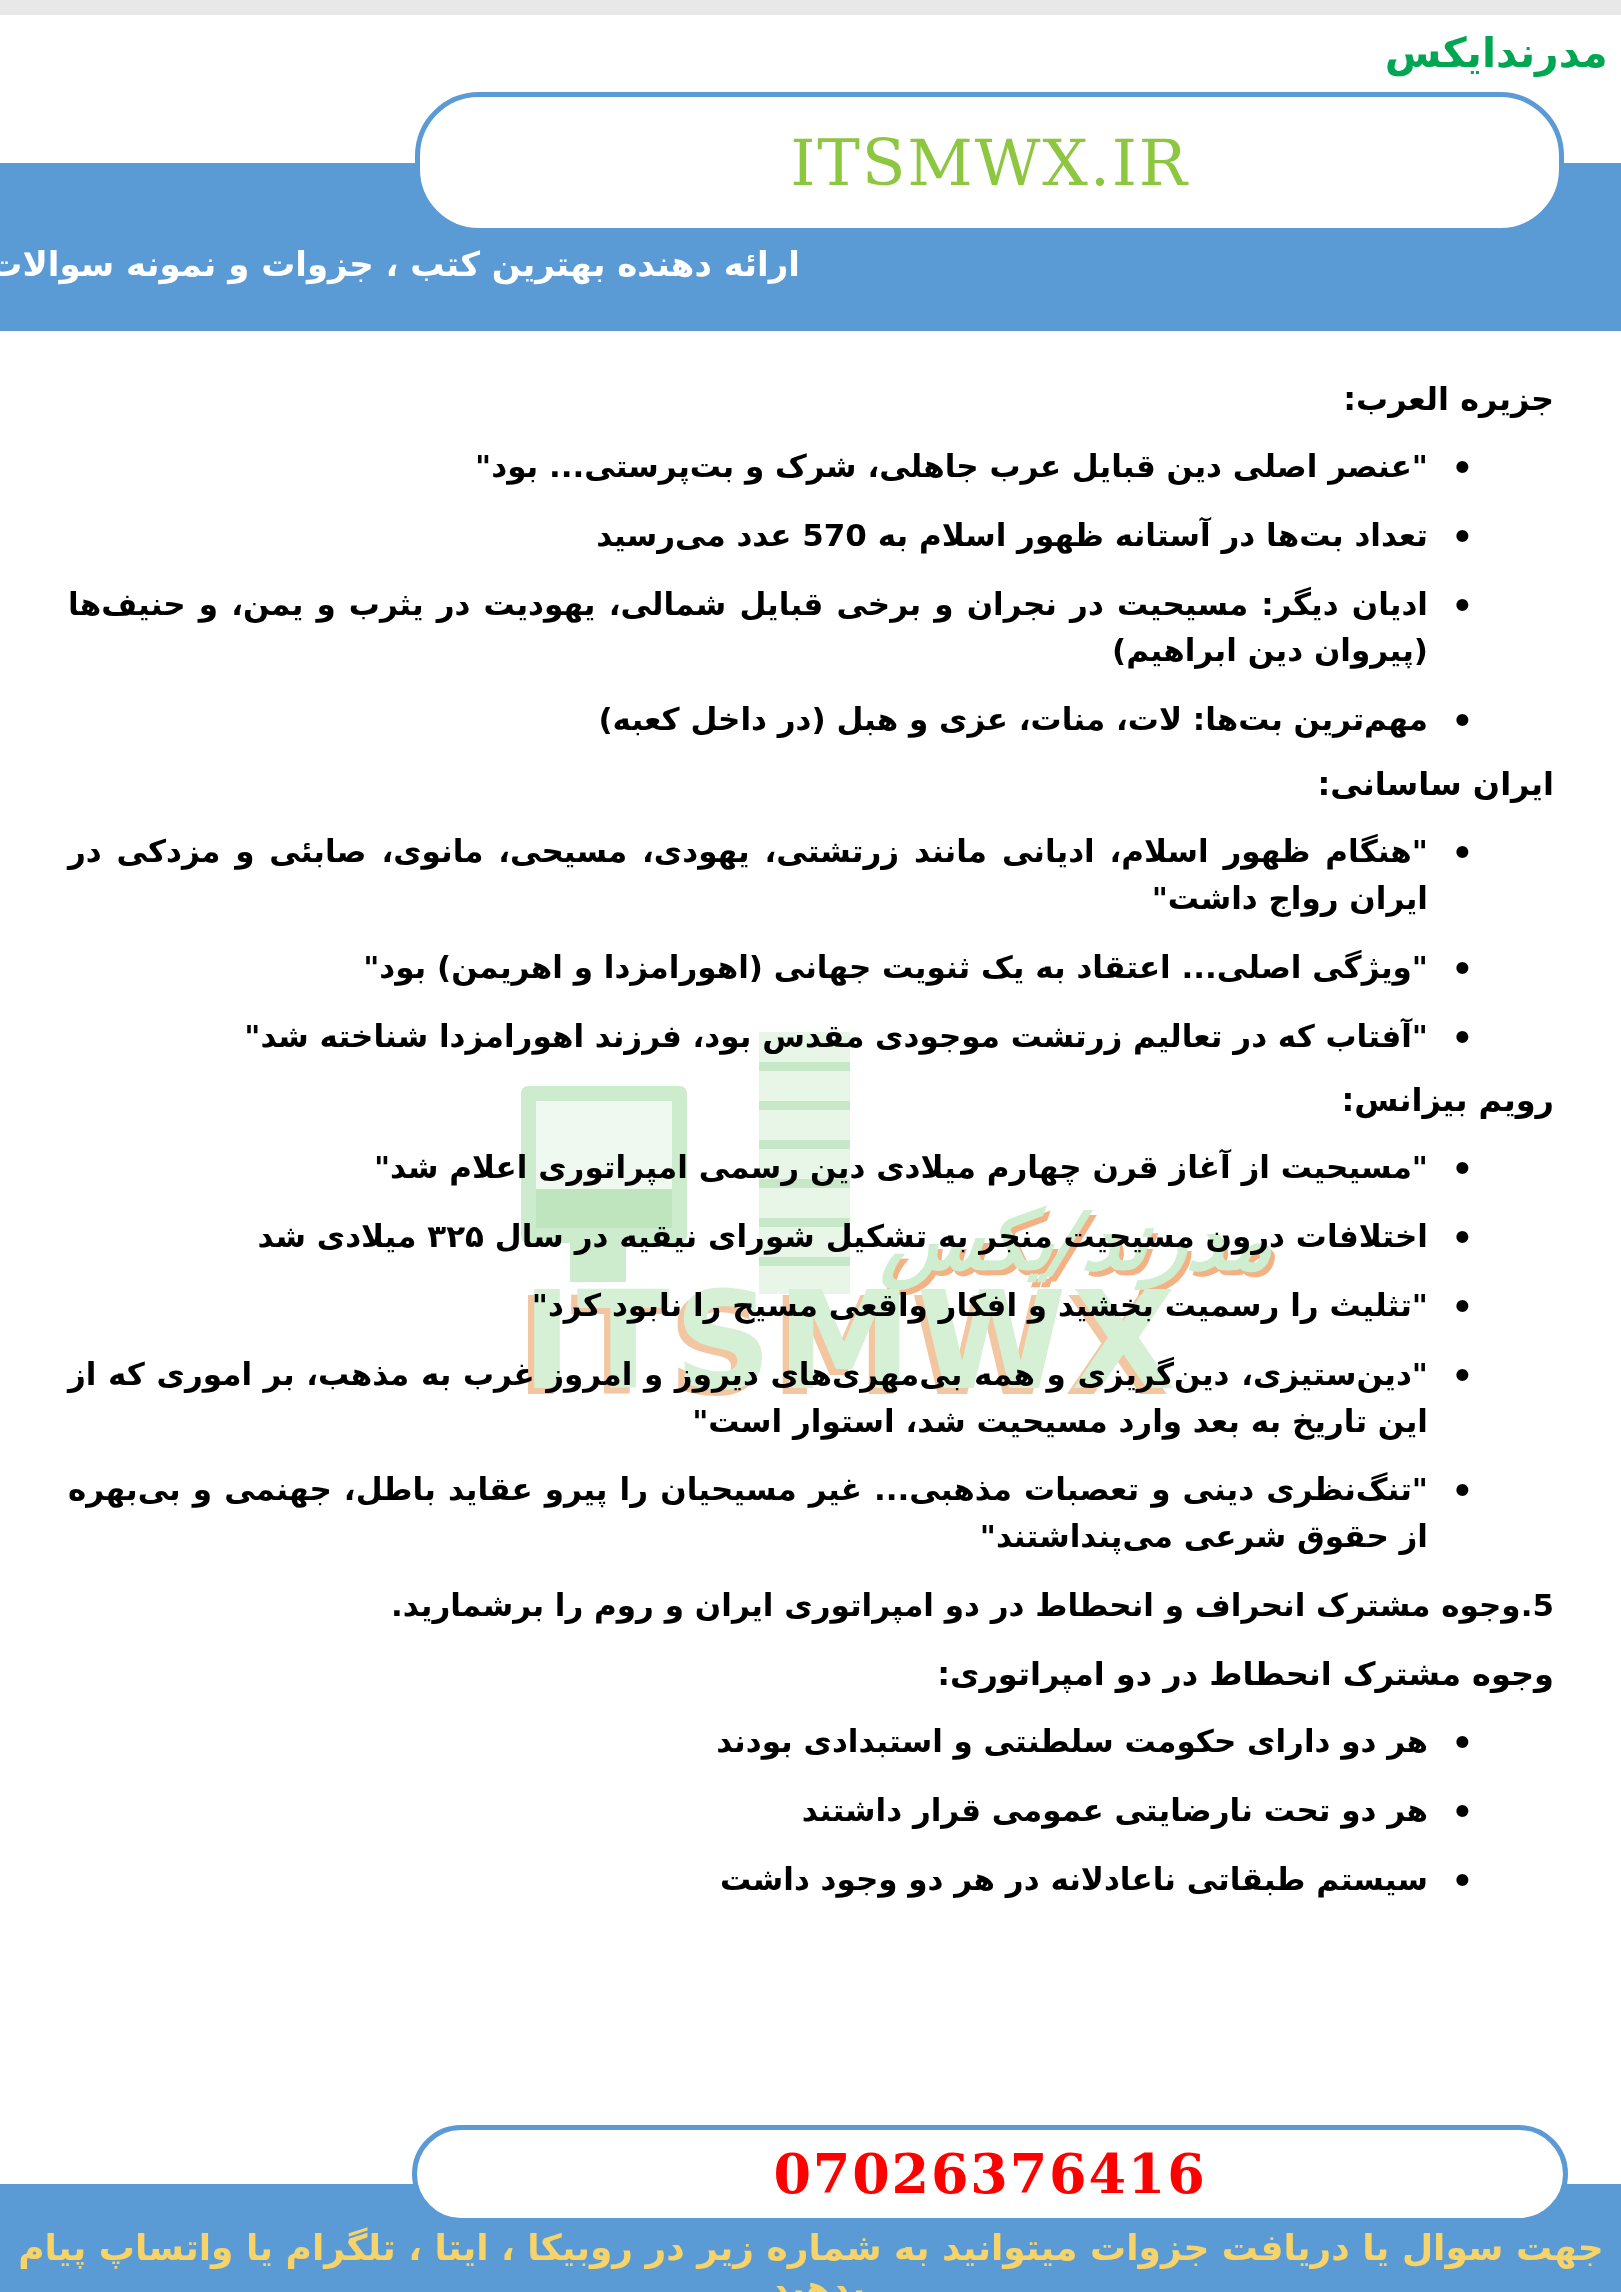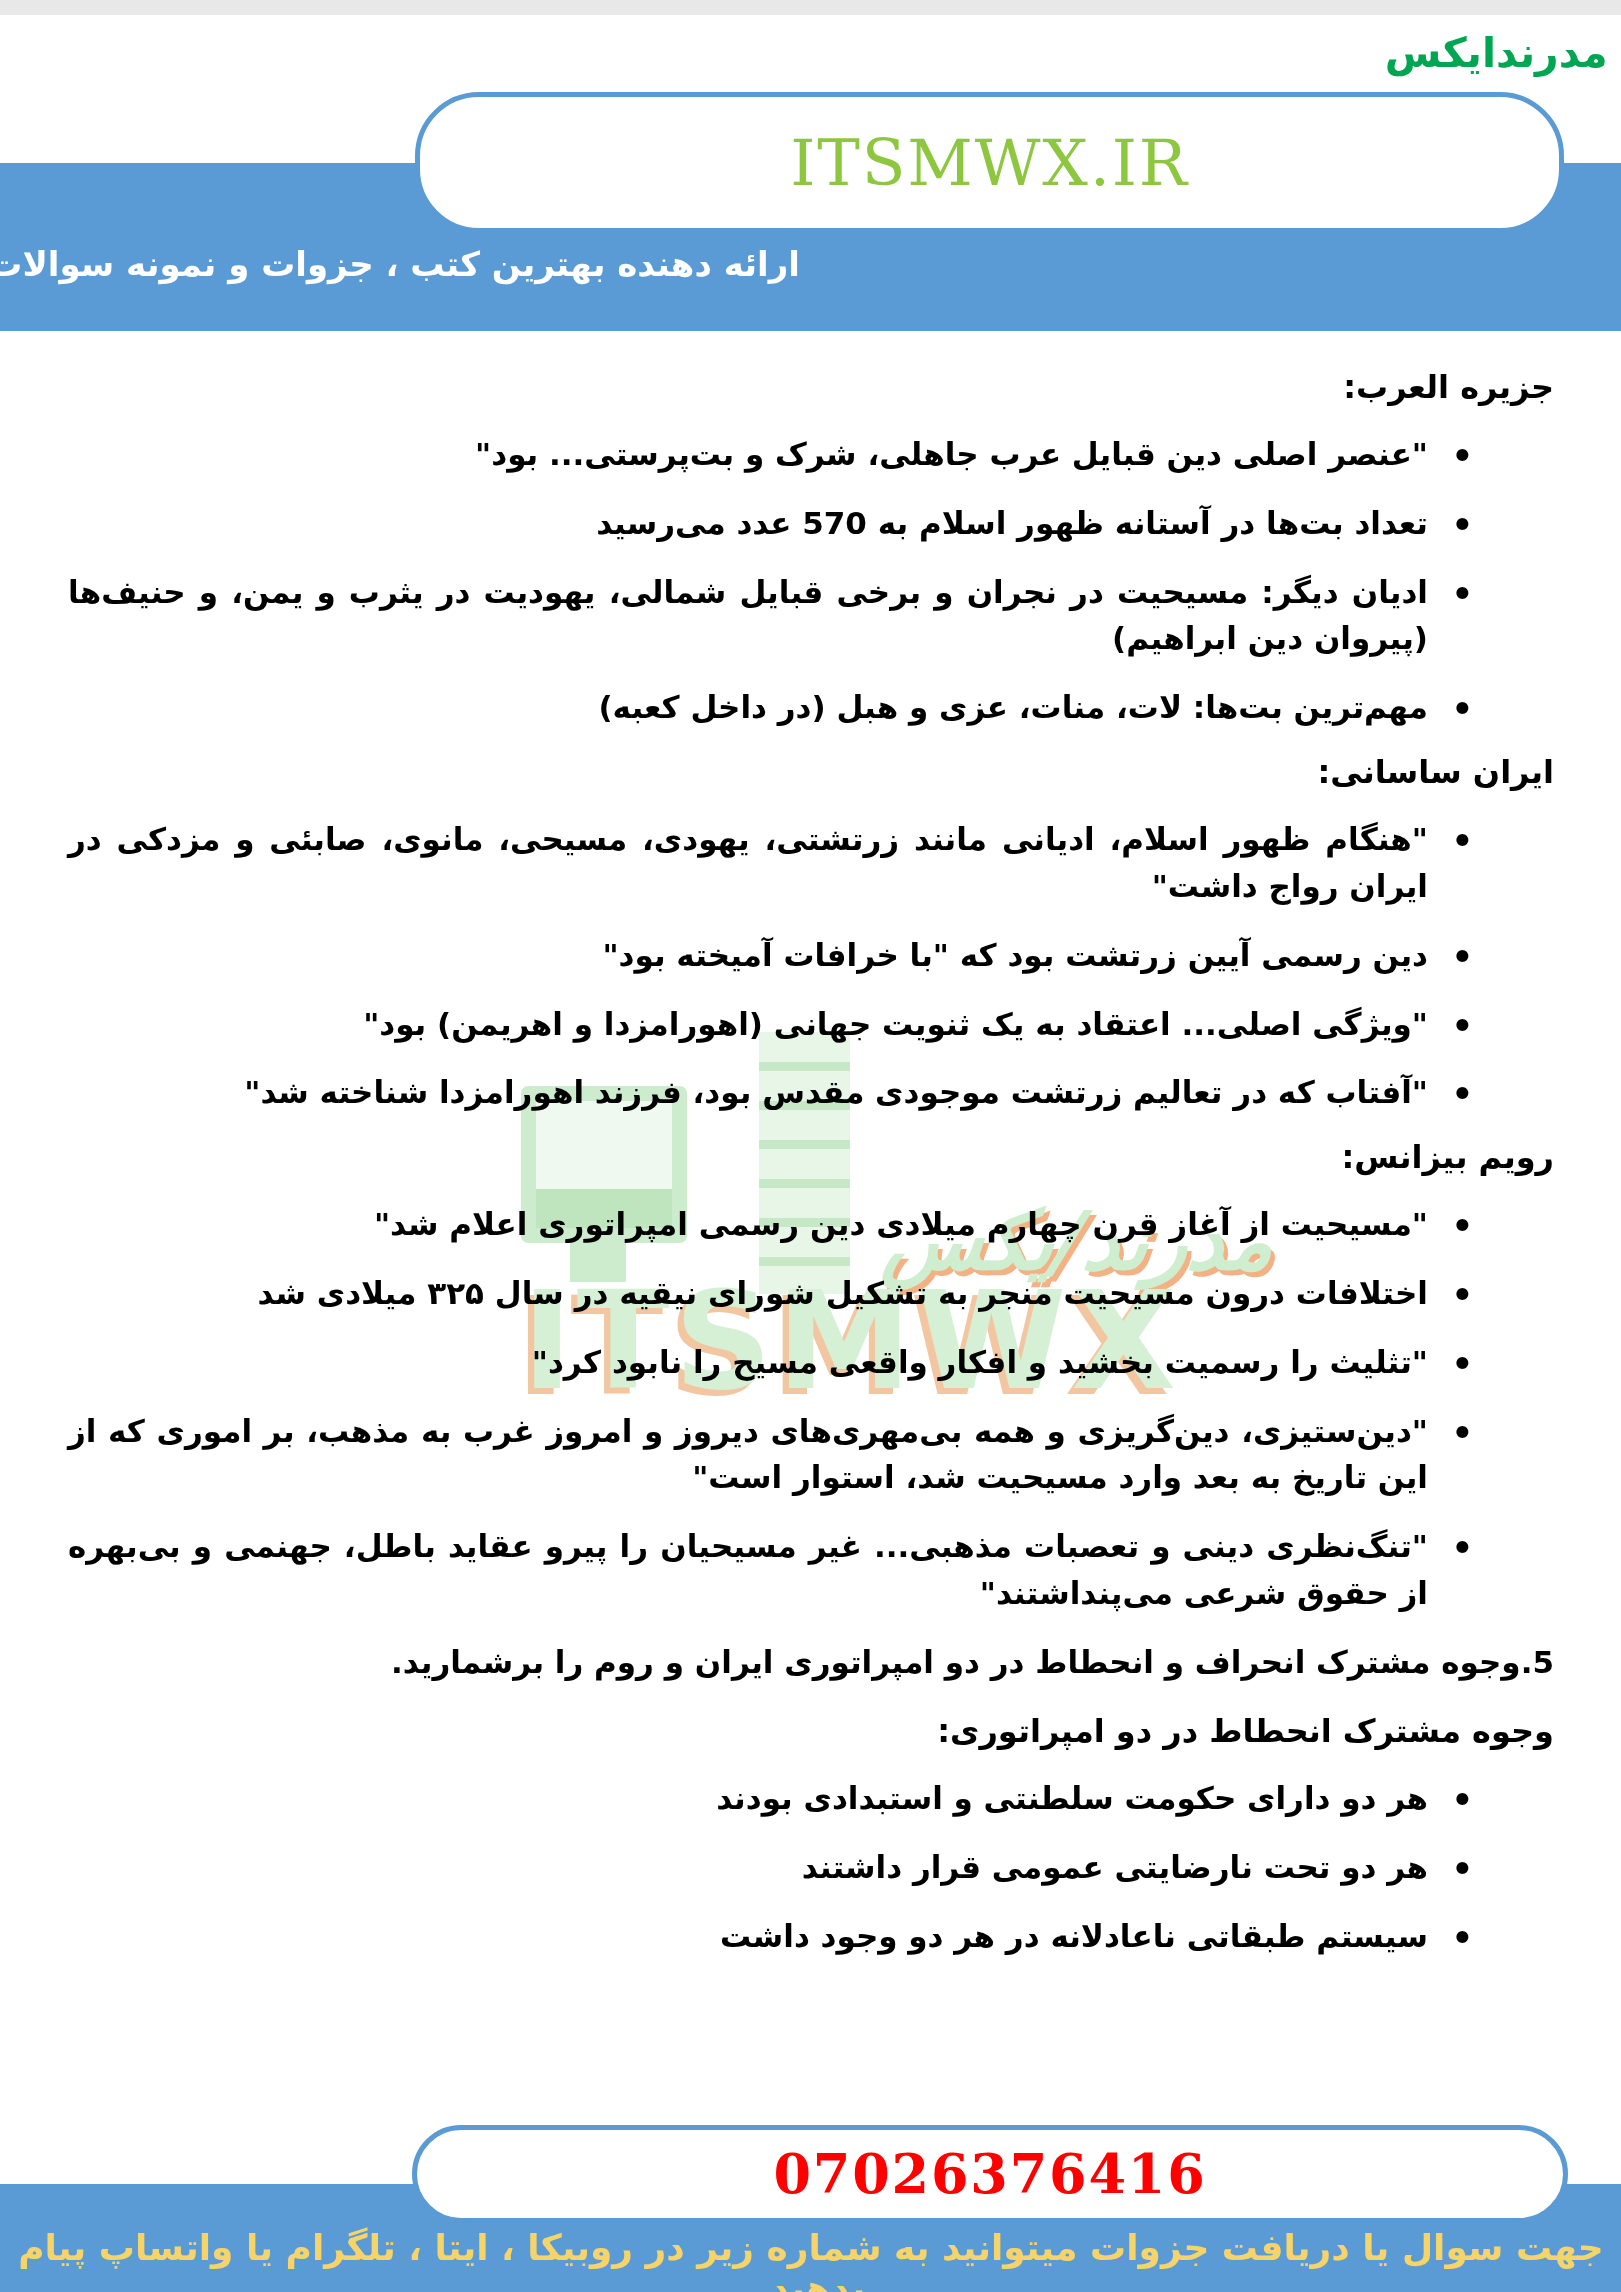--- a/index.html
+++ b/index.html
@@ -52,21 +52,21 @@
     font-size:81px;font-weight:bold;font-style:italic;
     color:#CFEDCF;text-shadow:4.5px 4.5px 0 #F4B183;transform:skewX(-6deg);
   }
   .wm-logo{
     left:484px;top:1247px;width:734px;text-align:center;
     font-size:136px;font-weight:bold;letter-spacing:4.5px;
     color:#D5F0D5;text-shadow:-6.3px 6.3px 0 #F2C6A0;
   }
   
   .content{
-    position:absolute;top:346px;left:68px;right:68px;z-index:2;
+    position:absolute;top:358px;left:68px;right:68px;z-index:2;
     direction:rtl;color:#000;font-weight:bold;font-size:31px;
   }
   .sec-heading{
     font-size:32px;font-weight:bold;margin:7.2px 0 25px;text-align:right;
   }
   .bullets{list-style:none;margin:0 0 7.2px;padding:0 79px 0 0;}
   .bullets li{
     position:relative;padding-right:47px;margin-bottom:22.4px;
     line-height:1.5;text-align:justify;
   }
@@ -120,21 +120,20 @@
     <ul class="bullets">
       <li>"عنصر اصلی دین قبایل عرب جاهلی، شرک و بت‌پرستی... بود"</li>
       <li>تعداد بت‌ها در آستانه ظهور اسلام به 570 عدد می‌رسید</li>
       <li>ادیان دیگر: مسیحیت در نجران و برخی قبایل شمالی، یهودیت در یثرب و یمن، و حنیف‌ها (پیروان دین ابراهیم)</li>
       <li>مهم‌ترین بت‌ها: لات، منات، عزی و هبل (در داخل کعبه)</li>
     </ul>
 
     <h3 class="sec-heading">ایران ساسانی:</h3>
     <ul class="bullets">
       <li>"هنگام ظهور اسلام، ادیانی مانند زرتشتی، یهودی، مسیحی، مانوی، صابئی و مزدکی در ایران رواج داشت"</li>
-      <li>دین رسمی آیین زرتشت بود که "با خرافات آمیخته بود"</li>
       <li>"ویژگی اصلی... اعتقاد به یک ثنویت جهانی (اهورامزدا و اهریمن) بود"</li>
       <li>"آفتاب که در تعالیم زرتشت موجودی مقدس بود، فرزند اهورامزدا شناخته شد"</li>
     </ul>
 
     <h3 class="sec-heading">رویم بیزانس:</h3>
     <ul class="bullets">
       <li>"مسیحیت از آغاز قرن چهارم میلادی دین رسمی امپراتوری اعلام شد"</li>
       <li>اختلافات درون مسیحیت منجر به تشکیل شورای نیقیه در سال ۳۲۵ میلادی شد</li>
       <li>"تثلیث را رسمیت بخشید و افکار واقعی مسیح را نابود کرد"</li>
       <li>"دین‌ستیزی، دین‌گریزی و همه بی‌مهری‌های دیروز و امروز غرب به مذهب، بر اموری که از این تاریخ به بعد وارد مسیحیت شد، استوار است"</li>

